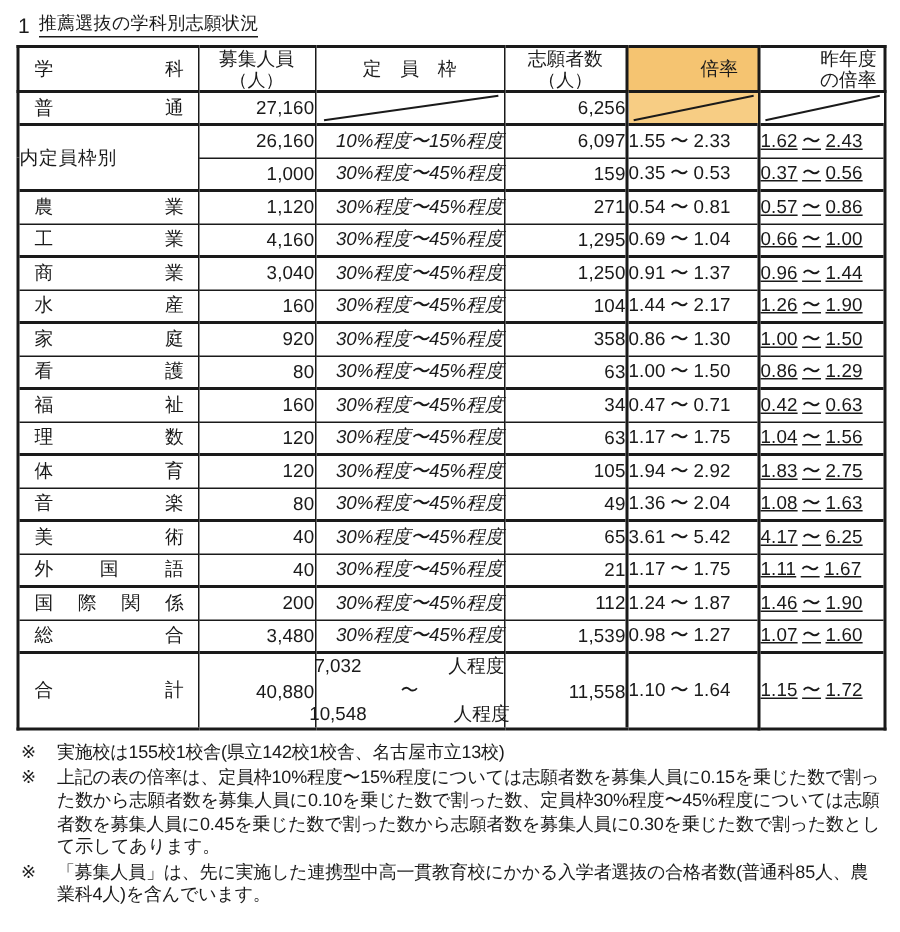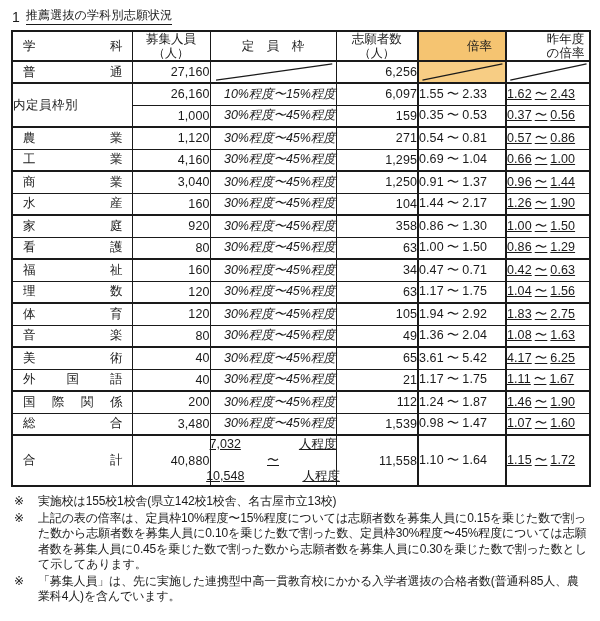--- a/index.html
+++ b/index.html
@@ -157,21 +157,20 @@
     font-size: 12.5px;
     letter-spacing: 0.5px;
   }
 
   
   .total-frame {
     text-align: center;
     font-size: 12.5px;
     line-height: 17px;
     padding: 2px 0;
-    text-decoration: underline;
   }
   .total-frame .line {
     display: flex;
     justify-content: center;
     gap: 16px;
     white-space: nowrap;
   }
   .total-frame .line .v { width: 58px; text-align: right; }
   .total-frame .line .u { width: 46px; text-align: right; margin-left: 42px; }
   .total-frame .mid { font-size: 12px; line-height: 15px; letter-spacing: 0; }
@@ -456,21 +455,21 @@
         <tr>
           <td class="sep-left">
             <div class="subj">
               <span>総</span>
               <span>合</span>
             </div>
           </td>
           <td class="num-cell">3,480</td>
           <td class="frame-cell">30%程度〜45%程度</td>
           <td class="num-cell">1,539</td>
-          <td class="ratio-cell sep-left sep-right"><span>0.98</span><span class="tilde">〜</span><span>1.47</span></td>
+          <td class="ratio-cell sep-left sep-right"><span>0.98</span><span class="tilde">〜</span><span>1.27</span></td>
           <td class="last-cell sep-right"><span>1.07</span><span class="tilde">〜</span><span>1.60</span></td>
         </tr>
         <tr class="grp-top last-row">
           <td class="sep-left">
             <div class="subj">
               <span>合</span>
               <span>計</span>
             </div>
           </td>
           <td class="num-cell">40,880</td>

